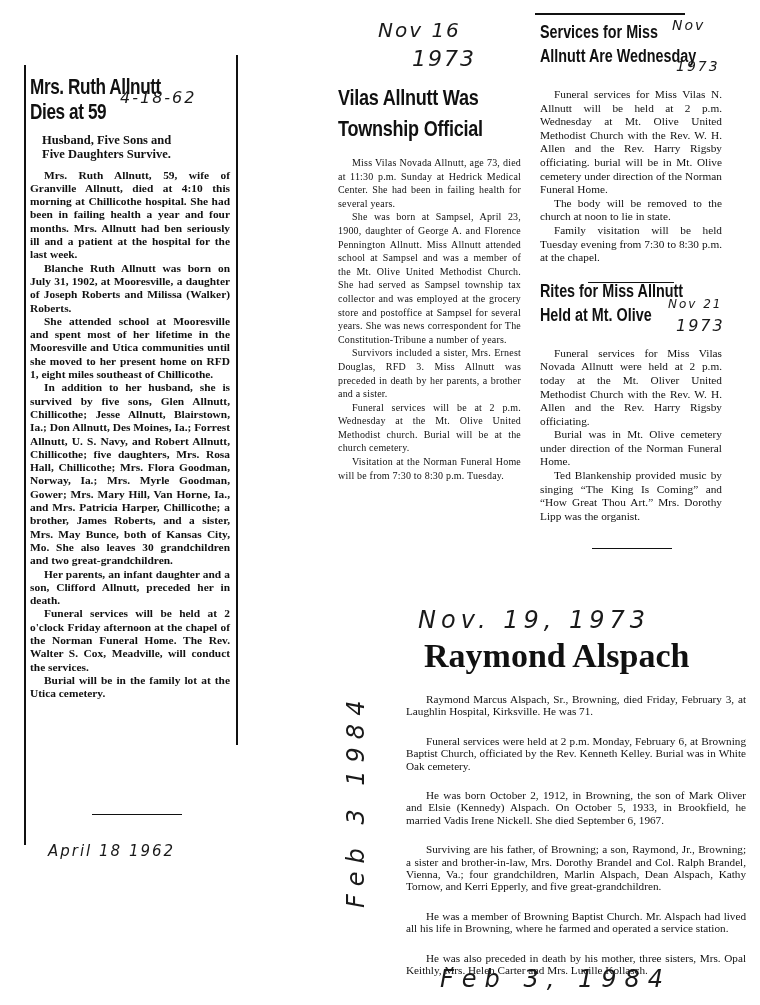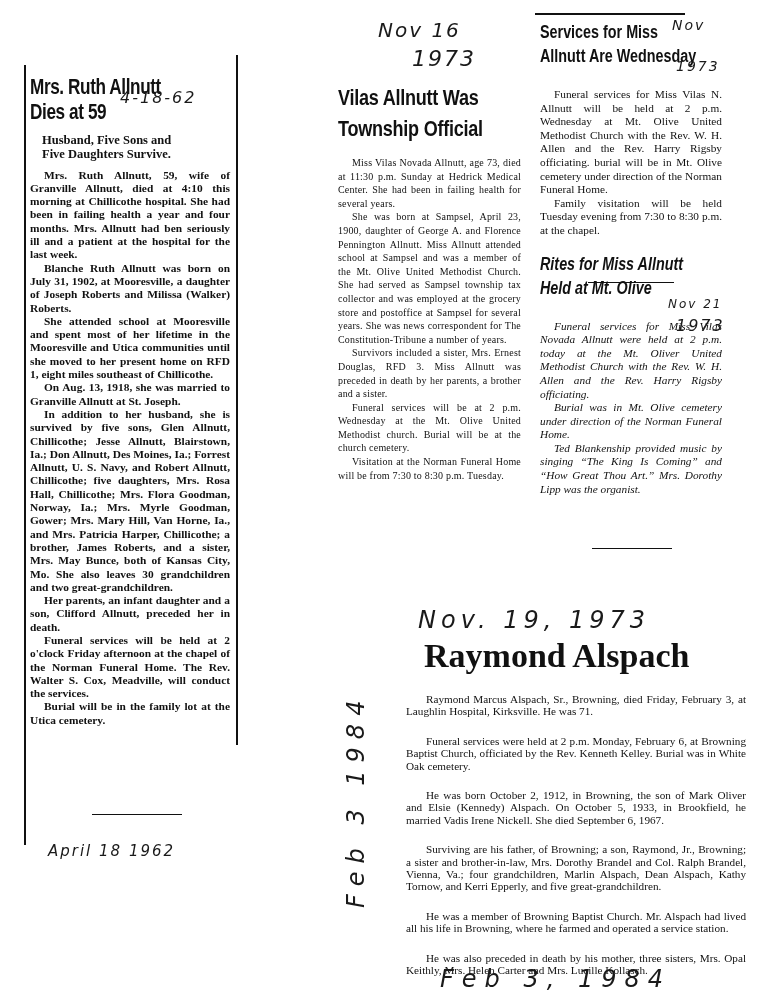--- a/index.html
+++ b/index.html
@@ -25,21 +25,21 @@
   #c2 .head-cond { font-size: 22px; transform: scaleX(0.82); width: 230px; letter-spacing: -0.3px; line-height: 31px; }
   #c2 .body-text { font-size: 10px; line-height: 13.6px; margin-top: 12px; letter-spacing: 0.2px; }
 
   
   #c3 { left: 540px; top: 20px; width: 182px; }
   #c3 .head-cond { font-size: 17.5px; transform: scaleX(0.82); width: 225px; line-height: 24px; }
   #c3 .body-text { font-size: 11.3px; line-height: 13.6px; margin-top: 20px; }
   #c3-top-rule { left: 535px; top: 13px; width: 150px; height: 2px; }
   #c3-mid-rule { left: 588px; top: 282px; width: 86px; height: 1px; }
   #c3-bot-rule { left: 592px; top: 548px; width: 80px; height: 1px; }
-  #rites { margin-top: 14px; font-style: italic; }
+  #rites { margin-top: 14px; }
 
   
   #c4 { left: 406px; top: 636px; width: 340px; }
   #c4 .big-head { font-family: "Liberation Serif", serif; font-weight: bold; font-size: 34px; margin: 0 0 8px 18px; letter-spacing: 0; line-height: 40px; }
   #c4 .body-text { font-size: 11.2px; line-height: 12.4px; }
   #c4 .body-text p { text-indent: 20px; margin-top: 17px; }
 
   
   #hw-ruth-head { left: 120px; top: 88px; font-size: 16px; }
   #hw-ruth-bottom { left: 48px; top: 842px; font-size: 15px; }
@@ -64,21 +64,20 @@
     <span>Dies at 59</span>
   </h1>
   <div class="sub">
     <span>Husband, Five Sons and</span><br>
     <span>Five Daughters Survive.</span>
   </div>
   <div class="body-text">
     <p>Mrs. Ruth Allnutt, 59, wife of Granville Allnutt, died at 4:10 this morning at Chillicothe hospital. She had been in failing health a year and four months. Mrs. Allnutt had ben seriously ill and a patient at the hospital for the last week.</p>
     <p>Blanche Ruth Allnutt was born on July 31, 1902, at Mooresville, a daughter of Joseph Roberts and Milissa (Walker) Roberts.</p>
     <p>She attended school at Mooresville and spent most of her lifetime in the Mooresville and Utica communities until she moved to her present home on RFD 1, eight miles southeast of Chillicothe.</p>
-    <p>On Aug. 13, 1918, she was married to Granville Allnutt at St. Joseph.</p>
     <p>In addition to her husband, she is survived by five sons, Glen Allnutt, Chillicothe; Jesse Allnutt, Blairstown, Ia.; Don Allnutt, Des Moines, Ia.; Forrest Allnutt, U. S. Navy, and Robert Allnutt, Chillicothe; five daughters, Mrs. Rosa Hall, Chillicothe; Mrs. Flora Goodman, Norway, Ia.; Mrs. Myrle Goodman, Gower; Mrs. Mary Hill, Van Horne, Ia., and Mrs. Patricia Harper, Chillicothe; a brother, James Roberts, and a sister, Mrs. May Bunce, both of Kansas City, Mo. She also leaves 30 grandchildren and two great-grandchildren.</p>
     <p>Her parents, an infant daughter and a son, Clifford Allnutt, preceded her in death.</p>
     <p>Funeral services will be held at 2 o'clock Friday afternoon at the chapel of the Norman Funeral Home. The Rev. Walter S. Cox, Meadville, will conduct the services.</p>
     <p>Burial will be in the family lot at the Utica cemetery.</p>
   </div>
 </div>
 <div class="rule" id="c1-bottom-rule"></div>
 <div class="hw" id="hw-ruth-head">4-18-62</div>
 <div class="hw" id="hw-ruth-bottom">April 18 1962</div>
 
@@ -100,20 +99,21 @@
 
 <div class="rule" id="c3-top-rule"></div>
 <div class="clip" id="c3">
   <div>
     <h2 class="head-cond">
       <span>Services for Miss</span><br>
       <span>Allnutt Are Wednesday</span>
     </h2>
     <div class="body-text">
       <p>Funeral services for Miss Vilas N. Allnutt will be held at 2 p.m. Wednesday at Mt. Olive United Methodist Church with the Rev. W. H. Allen and the Rev. Harry Rigsby officiating. burial will be in Mt. Olive cemetery under direction of the Norman Funeral Home.</p>
+      <p>The body will be removed to the church at noon to lie in state.</p>
       <p>Family visitation will be held Tuesday evening from 7:30 to 8:30 p.m. at the chapel.</p>
     </div>
   </div>
   <div id="rites">
     <h2 class="head-cond">
       <span>Rites for Miss Allnutt</span><br>
       <span>Held at Mt. Olive</span>
     </h2>
     <div class="body-text">
       <p>Funeral services for Miss Vilas Novada Allnutt were held at 2 p.m. today at the Mt. Oliver United Methodist Church with the Rev. W. H. Allen and the Rev. Harry Rigsby officiating.</p>

